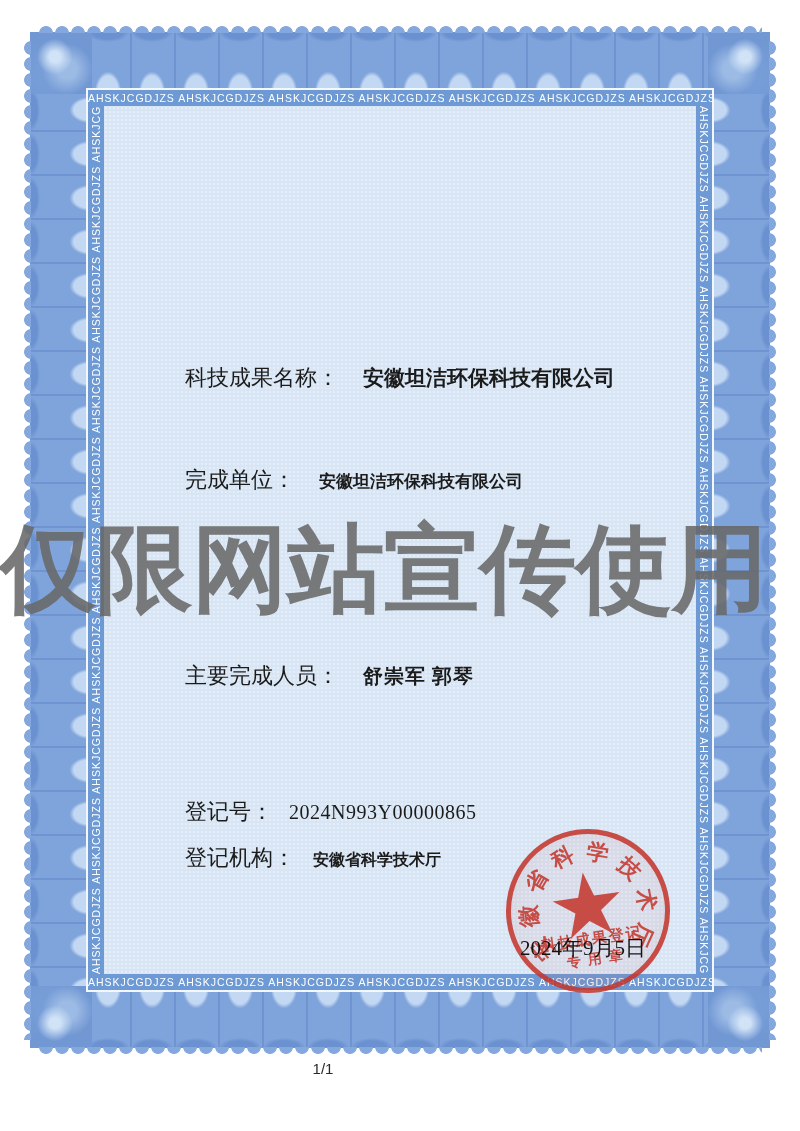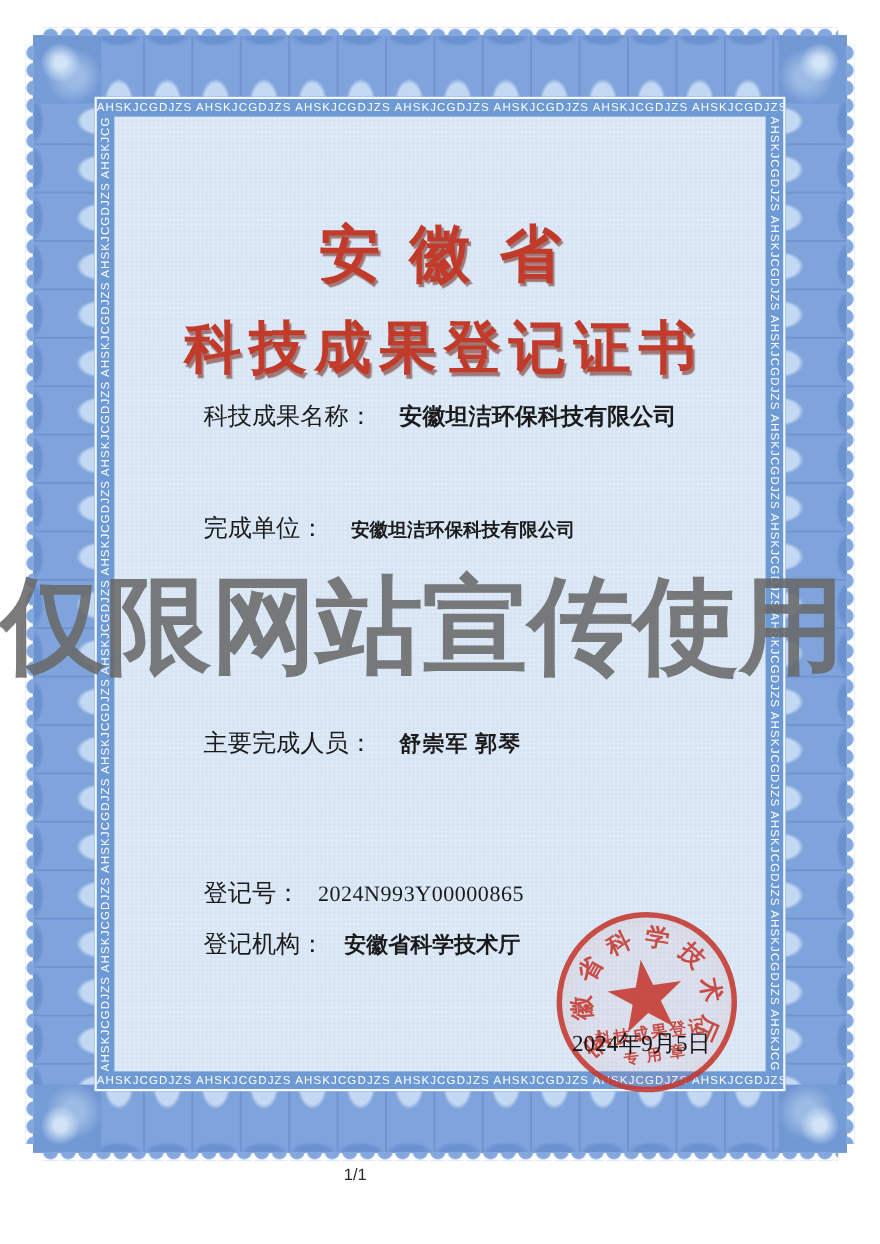--- a/index.html
+++ b/index.html
@@ -94,21 +94,21 @@
 
   
   .field { position:absolute; left:81px; white-space:nowrap; color:#1b1b1b; }
   .field .label { font-size:22px; font-weight:normal; }
   .field .value { margin-left:24px; }
   .f-name   { top:257px; }  .f-name  .value { font-size:21px; font-weight:bold; }
   .f-unit   { top:359px; }  .f-unit  .value { font-size:17px; font-weight:bold;
                              font-family:"Liberation Sans","DejaVu Sans",sans-serif; }
   .f-people { top:555px; }  .f-people .value { font-size:20px; font-weight:bold; letter-spacing:1px; }
   .f-regno  { top:691px;text-align:center; }  .f-regno .value { font-size:20px; margin-left:16px; letter-spacing:.5px; }
-  .f-agency { top:737px; }  .f-agency .value { font-size:20px; font-weight:bold; margin-left:18px;font-family:Liberation Mono, monospace; }
+  .f-agency { top:737px; }  .f-agency .value { font-size:16px; font-weight:bold; margin-left:18px;font-family:Liberation Mono, monospace; }
 
   
   .watermark { position:absolute; left:0; top:506px; width:764px; z-index:50;
     text-align:center; font-family:"Liberation Sans","DejaVu Sans",sans-serif;
     font-size:96px; font-weight:700; color:#696969; opacity:.88;
     white-space:nowrap; letter-spacing:0; pointer-events:none; }
 
   
   .seal { position:absolute; left:506px; top:829px; width:164px; height:164px;
     transform:rotate(-8deg); z-index:40; opacity:.88; }
@@ -153,24 +153,20 @@
   </div>
 
   <div class="band">
     <div class="band-text band-h band-t">AHSKJCGDJZS AHSKJCGDJZS AHSKJCGDJZS AHSKJCGDJZS AHSKJCGDJZS AHSKJCGDJZS AHSKJCGDJZS AHSKJCGDJZS AHSKJCGDJZS AHSKJCGDJZS </div>
     <div class="band-text band-h band-b">AHSKJCGDJZS AHSKJCGDJZS AHSKJCGDJZS AHSKJCGDJZS AHSKJCGDJZS AHSKJCGDJZS AHSKJCGDJZS AHSKJCGDJZS AHSKJCGDJZS AHSKJCGDJZS </div>
     <div class="band-text band-v band-l">AHSKJCGDJZS AHSKJCGDJZS AHSKJCGDJZS AHSKJCGDJZS AHSKJCGDJZS AHSKJCGDJZS AHSKJCGDJZS AHSKJCGDJZS AHSKJCGDJZS AHSKJCGDJZS AHSKJCGDJZS AHSKJCGDJZS AHSKJCGDJZS AHSKJCGDJZS </div>
     <div class="band-text band-v band-r">AHSKJCGDJZS AHSKJCGDJZS AHSKJCGDJZS AHSKJCGDJZS AHSKJCGDJZS AHSKJCGDJZS AHSKJCGDJZS AHSKJCGDJZS AHSKJCGDJZS AHSKJCGDJZS AHSKJCGDJZS AHSKJCGDJZS AHSKJCGDJZS AHSKJCGDJZS </div>
   </div>
 
   <div class="content">
-    <div class="title-block">
-      <div class="title-line1">安徽省</div>
-      <div class="title-line2">科技成果登记证书</div>
-    </div>
 
     <div class="field f-name">
       <span class="label">科技成果名称：</span><span class="value">安徽坦洁环保科技有限公司</span>
     </div>
     <div class="field f-unit">
       <span class="label">完成单位：</span><span class="value">安徽坦洁环保科技有限公司</span>
     </div>
     <div class="field f-people">
       <span class="label">主要完成人员：</span><span class="value">舒崇军 郭琴</span>
     </div>

